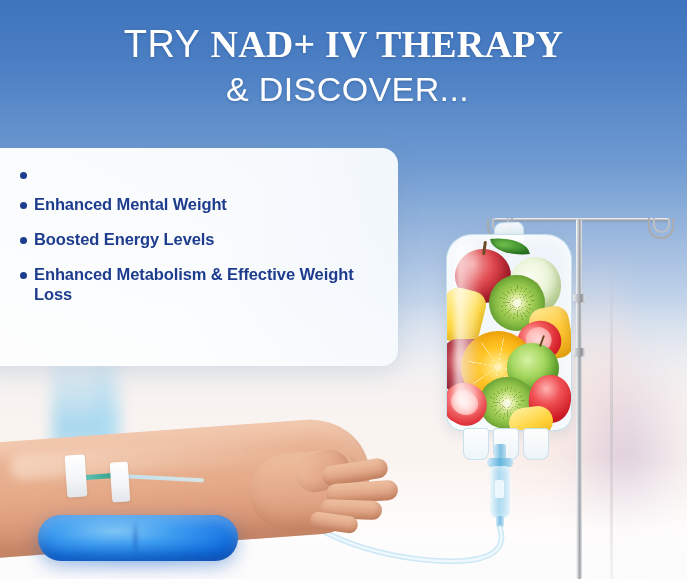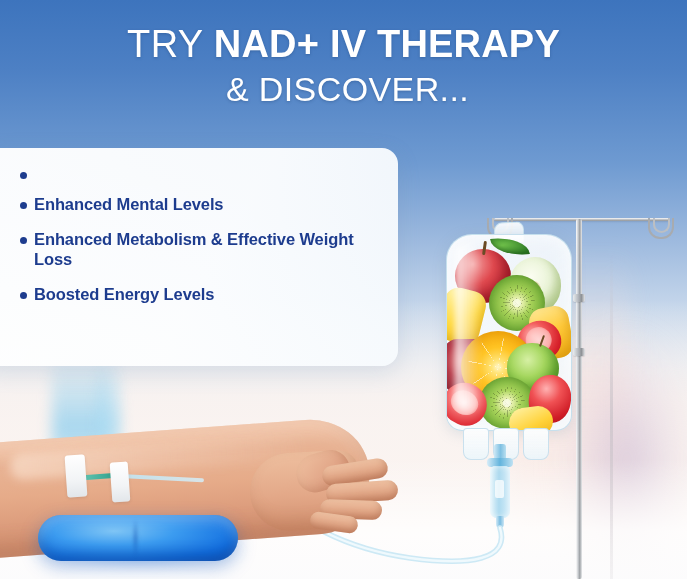--- a/index.html
+++ b/index.html
@@ -33,21 +33,21 @@
     background:linear-gradient(to bottom, rgba(255,255,255,.0), rgba(255,255,255,.82) 60%, rgba(252,252,253,.95));}
   .wall-edge{position:absolute;left:610px;top:255px;width:3px;height:324px;
     background:linear-gradient(to bottom, rgba(205,200,205,.0), rgba(198,192,198,.65), rgba(210,205,210,.2));
     filter:blur(.6px);}
 
   
   .headline{position:absolute;left:0;right:0;top:22px;text-align:center;
     color:#ffffff;letter-spacing:.4px;
     text-shadow:0 1px 3px rgba(25,60,110,.35);}
   .hl-1{font-size:38px;line-height:44px;font-weight:300;}
-  .hl-1 .bold{font-weight:700;letter-spacing:.2px;}
+  .hl-1 .bold{font-weight:700;letter-spacing:.2px;font-family:Liberation Serif, serif;}
   .hl-2{font-size:34px;line-height:42px;font-weight:300;margin-top:2px;padding-left:8px;}
 
   
   .card{position:absolute;left:-20px;top:148px;width:418px;height:218px;
     border-radius:16px;
     background:linear-gradient(120deg, rgba(255,255,255,.97) 0%, rgba(253,254,255,.96) 55%, rgba(247,251,254,.92) 100%);
     box-shadow:0 6px 22px rgba(110,140,175,.20);}
   .card-inner{position:absolute;left:40px;top:16px;right:16px;bottom:10px;}
   .bullet-row{display:flex;align-items:flex-start;margin-bottom:15px;}
   .bullet-row:last-child{margin-bottom:0;}
@@ -245,31 +245,31 @@
 
   <div class="card">
     <div class="card-inner">
 
       <div class="bullet-row">
         <span class="dot"></span>
       </div>
 
       <div class="bullet-row">
         <span class="dot"></span>
-        <span class="btext">Enhanced Mental Levels</span>
+        <span class="btext">Enhanced Mental Weight</span>
+      </div>
+
+      <div class="bullet-row">
+        <span class="dot"></span>
+        <span class="btext">Boosted Energy Levels</span>
       </div>
 
       <div class="bullet-row">
         <span class="dot"></span>
         <span class="btext">Enhanced Metabolism &amp; Effective Weight Loss</span>
-      </div>
-
-      <div class="bullet-row">
-        <span class="dot"></span>
-        <span class="btext">Boosted Energy Levels</span>
       </div>
 
     </div>
   </div>
 
   <div class="pole-bar"></div>
   <div class="hook l"></div>
   <div class="hook-in l"></div>
   <div class="hook r"></div>
   <div class="hook-in r"></div>

